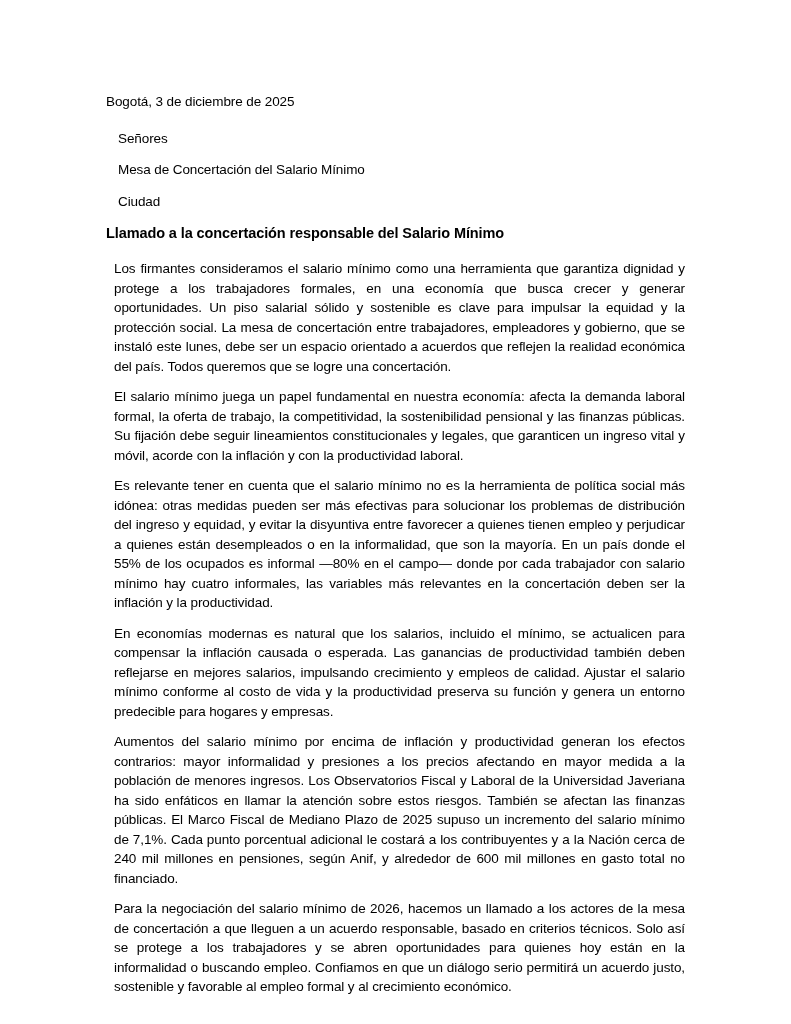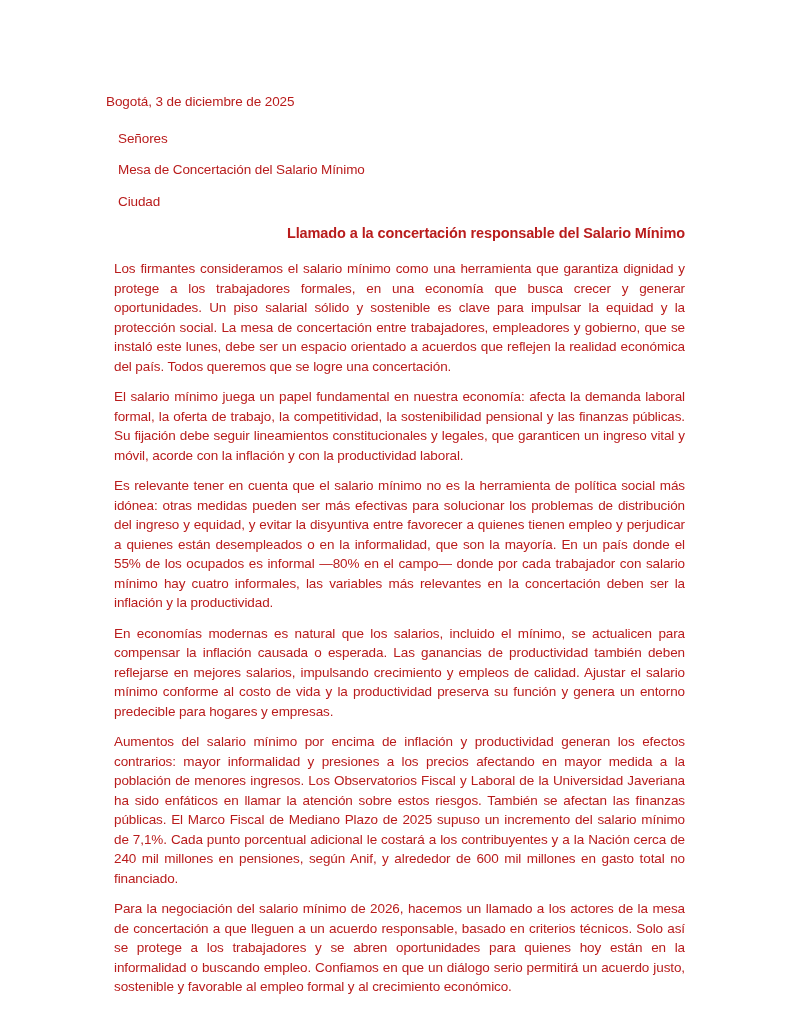--- a/index.html
+++ b/index.html
@@ -15,35 +15,35 @@
   .page {
     box-sizing: border-box;
     width: 791px;
     height: 1024px;
     padding: 92px 106px 0 106px;
     background: #ffffff;
     font-family: "Liberation Sans", sans-serif;
     font-size: 13.5px;
     line-height: 19.5px;
     letter-spacing: -0.1px;
-    color: #b91c1c;
+    color: #000000;
   }
   .date-line {
     margin: 0 0 17px 0;
   }
   .recipient-block {
     margin: 0 0 12px 0;
   }
   .recipient-block p {
     margin: 12px;
   }
   .letter-title {
     font-size: 14.5px;
     font-weight: 700;
-    text-align: right;
+    text-align: left;
     line-height: 21px;
     margin: 0 0 15px 0;
     letter-spacing: -0.1px;
   }
   .body-par {
     margin: 0 0 11px 8px;
     text-align: justify;
   }
 </style>
 </head>

